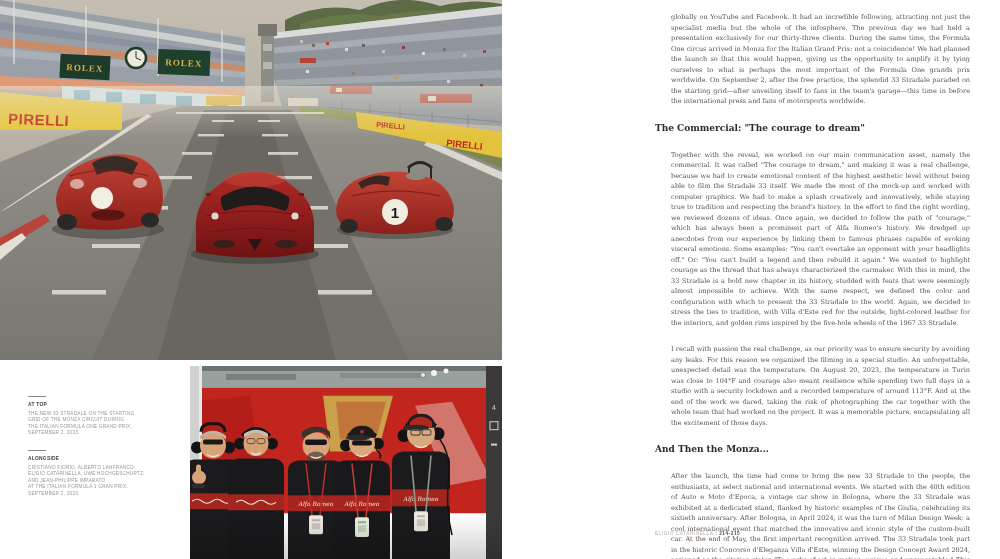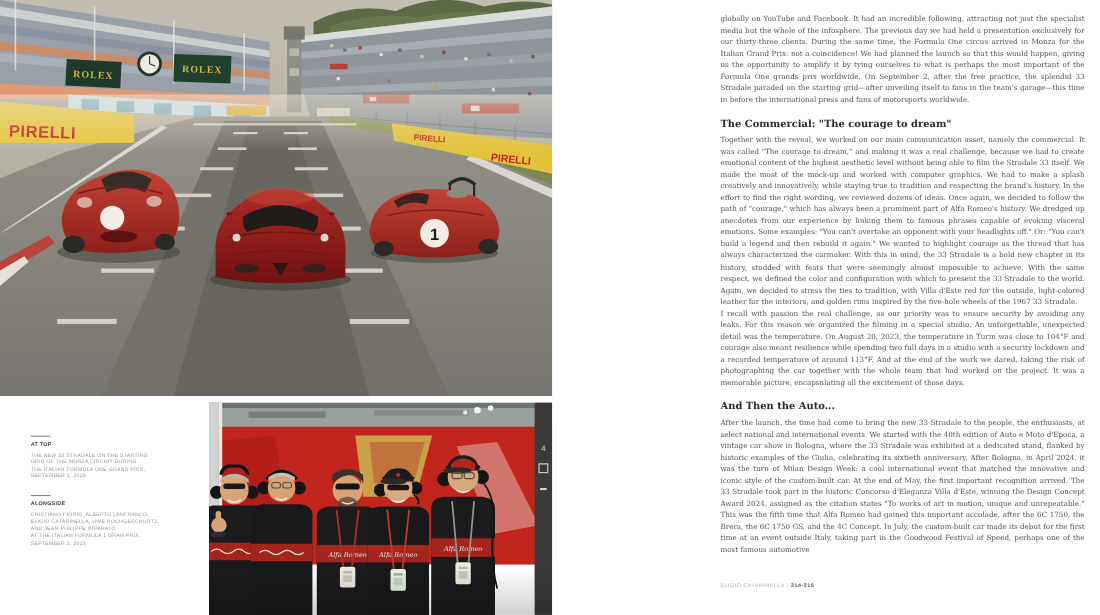--- a/index.html
+++ b/index.html
@@ -15,21 +15,21 @@
   
   .captions{position:absolute;left:28px;top:396px;width:140px;
             font-family:"Liberation Sans", sans-serif;color:#9b9793;
             font-size:4.7px;line-height:6.6px;letter-spacing:0.25px;}
   .cap-rule{width:18px;border-top:1px solid #8d8984;margin:0 0 5px 0;}
   .cap-head{font-weight:bold;color:#46423e;font-size:4.9px;margin:0 0 2px 0;}
   .cap-text{white-space:pre-line;margin:0 0 13px 0;}
 
   
   .page-right{position:absolute;left:655px;top:0;width:331px;}
-  .body-par{font-size:6.5px;line-height:10.5px;text-align:justify;color:#57534e;margin:0;}
+  .body-par{font-size:6.5px;line-height:10.5px;text-align:justify;color:#57534e;margin:16px;}
   .body-par.first{margin-top:12px;}
   .section-head{font-size:9px;font-weight:bold;color:#2f2b28;margin:12px 0 3px 0;line-height:11px;}
   .folio{position:absolute;left:655px;top:531px;font-family:"Liberation Sans", sans-serif;
          font-size:4.8px;letter-spacing:0.5px;color:#b3aea9;}
   .folio .sep{margin:0 2px;color:#c6c2bd;}
   .folio .pages{color:#4f4b47;font-weight:bold;}
 </style>
 </head>
 <body>
 
@@ -392,21 +392,21 @@
 SEPTEMBER 2, 2023.</p>
   </aside>
 
   <section class="page-right">
     <p class="body-par first">globally on YouTube and Facebook. It had an incredible following, attracting not just the specialist media but the whole of the infosphere. The previous day we had held a presentation exclusively for our thirty-three clients. During the same time, the Formula One circus arrived in Monza for the Italian Grand Prix: not a coincidence! We had planned the launch so that this would happen, giving us the opportunity to amplify it by tying ourselves to what is perhaps the most important of the Formula One grands prix worldwide. On September 2, after the free practice, the splendid 33 Stradale paraded on the starting grid—after unveiling itself to fans in the team's garage—this time in before the international press and fans of motorsports worldwide.</p>
 
     <h2 class="section-head">The Commercial: "The courage to dream"</h2>
     <p class="body-par">Together with the reveal, we worked on our main communication asset, namely the commercial. It was called "The courage to dream," and making it was a real challenge, because we had to create emotional content of the highest aesthetic level without being able to film the Stradale 33 itself. We made the most of the mock-up and worked with computer graphics. We had to make a splash creatively and innovatively, while staying true to tradition and respecting the brand's history. In the effort to find the right wording, we reviewed dozens of ideas. Once again, we decided to follow the path of "courage," which has always been a prominent part of Alfa Romeo's history. We dredged up anecdotes from our experience by linking them to famous phrases capable of evoking visceral emotions. Some examples: "You can't overtake an opponent with your headlights off." Or: "You can't build a legend and then rebuild it again." We wanted to highlight courage as the thread that has always characterized the carmaker. With this in mind, the 33 Stradale is a bold new chapter in its history, studded with feats that were seemingly almost impossible to achieve. With the same respect, we defined the color and configuration with which to present the 33 Stradale to the world. Again, we decided to stress the ties to tradition, with Villa d'Este red for the outside, light-colored leather for the interiors, and golden rims inspired by the five-hole wheels of the 1967 33 Stradale.</p>
     <p class="body-par">I recall with passion the real challenge, as our priority was to ensure security by avoiding any leaks. For this reason we organized the filming in a special studio. An unforgettable, unexpected detail was the temperature. On August 20, 2023, the temperature in Turin was close to 104°F and courage also meant resilience while spending two full days in a studio with a security lockdown and a recorded temperature of around 113°F. And at the end of the work we dared, taking the risk of photographing the car together with the whole team that had worked on the project. It was a memorable picture, encapsulating all the excitement of those days.</p>
 
-    <h2 class="section-head">And Then the Auto...</h2>
+    <h2 class="section-head">And Then the Monza...</h2>
     <p class="body-par">After the launch, the time had come to bring the new 33 Stradale to the people, the enthusiasts, at select national and international events. We started with the 40th edition of Auto e Moto d'Epoca, a vintage car show in Bologna, where the 33 Stradale was exhibited at a dedicated stand, flanked by historic examples of the Giulia, celebrating its sixtieth anniversary. After Bologna, in April 2024, it was the turn of Milan Design Week: a cool international event that matched the innovative and iconic style of the custom-built car. At the end of May, the first important recognition arrived. The 33 Stradale took part in the historic Concorso d'Eleganza Villa d'Este, winning the Design Concept Award 2024, assigned as the citation states "To works of art in motion, unique and unrepeatable." This was the fifth time that Alfa Romeo had gained this important accolade, after the 6C 1750, the Brera, the 6C 1750 GS, and the 4C Concept. In July, the custom-built car made its debut for the first time at an event outside Italy, taking part in the Goodwood Festival of Speed, perhaps one of the most famous automotive</p>
   </section>
 
   <footer class="folio">
     <span>ELIGIO CATARINELLA</span><span class="sep">|</span><span class="pages">214-215</span>
   </footer>
 
 </div>
 
 </body></html>

